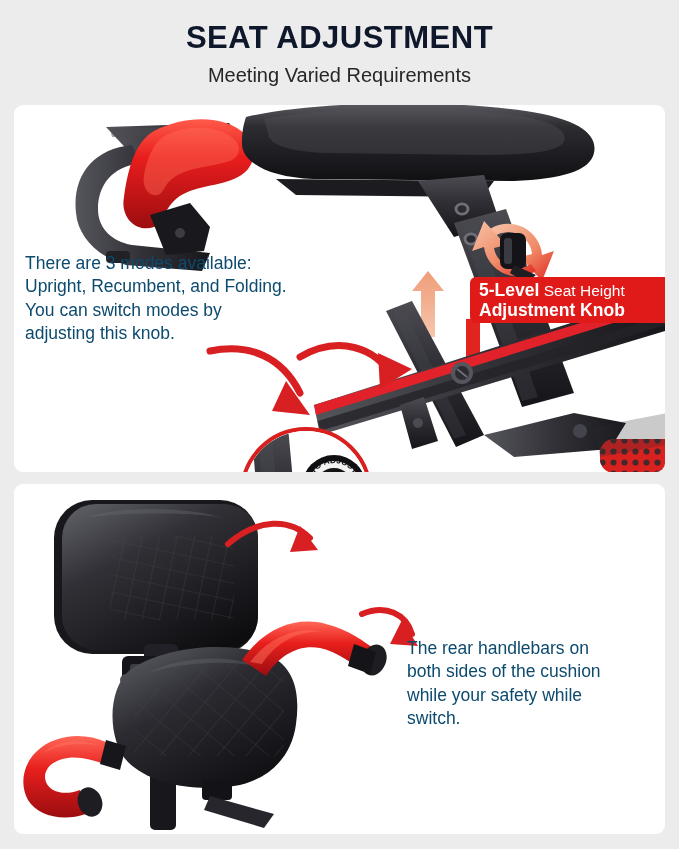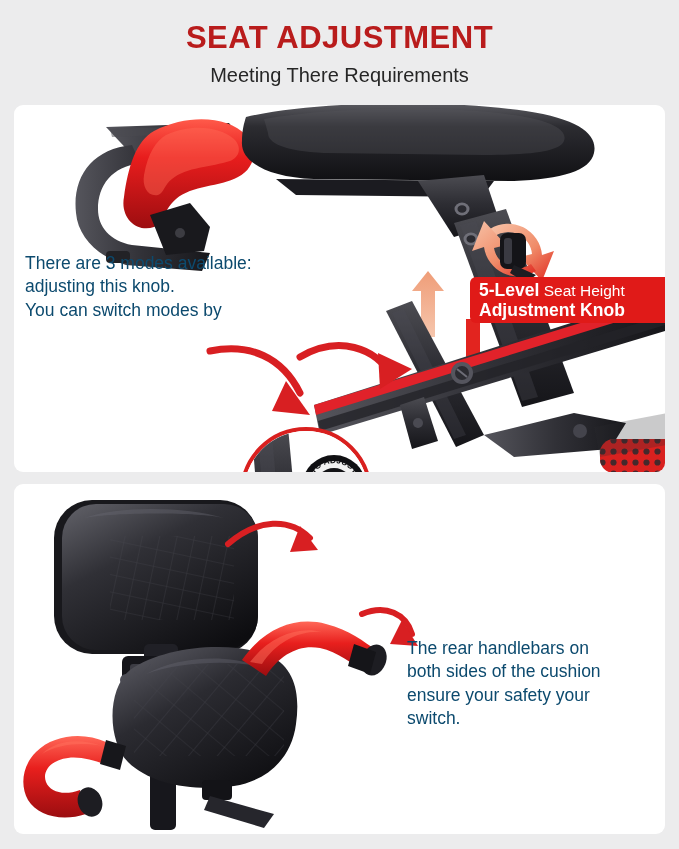--- a/index.html
+++ b/index.html
@@ -9,21 +9,21 @@
     font-family:"Liberation Sans", sans-serif;
     overflow:hidden;
     position:relative;
   }
   .page{position:relative;width:679px;height:849px;}
 
   
   .header{position:absolute;left:0;top:0;width:679px;height:100px;text-align:center;}
   .title{
     position:absolute;left:0;top:20px;width:679px;
-    font-size:31px;font-weight:bold;color:#b91c1c;
+    font-size:31px;font-weight:bold;color:#0f172a;
     letter-spacing:.5px;
   }
   .subtitle{
     position:absolute;left:0;top:64px;width:679px;
     font-size:20px;color:#262626;font-weight:400;
   }
 
   
   .card{
     position:absolute;background:#fff;border-radius:9px;overflow:hidden;
@@ -53,21 +53,21 @@
   
   svg.art{position:absolute;left:0;top:0;width:651px;height:100%;display:block;}
 </style>
 </head>
 <body>
 
 <div class="page">
 
   <div class="header">
     <div class="title">SEAT ADJUSTMENT</div>
-    <div class="subtitle">Meeting There Requirements</div>
+    <div class="subtitle">Meeting Varied Requirements</div>
   </div>
 
   <div class="card" id="card-top">
     <svg class="art" viewBox="0 0 651 367">
       <defs>
         <linearGradient id="blkBar" x1="0" y1="0" x2="0" y2="1">
           <stop offset="0" stop-color="#4c4c52"></stop>
           <stop offset="0.45" stop-color="#2e2e34"></stop>
           <stop offset="1" stop-color="#151519"></stop>
         </linearGradient>
@@ -237,22 +237,23 @@
       <span>
         <span class="b-strong">5-Level</span>
         <span class="b-normal">Seat Height</span><br>
         <span class="b-strong">Adjustment Knob</span>
       </span>
     </div>
   </div>
 
   <div class="body-text" id="text-modes">
     <div>There are 3 modes available:</div>
+    <div>Upright, Recumbent, and Folding.</div>
+    <div>You can switch modes by</div>
     <div>adjusting this knob.</div>
-    <div>You can switch modes by</div>
   </div>
 
   <div class="card" id="card-bottom">
     <svg class="art" viewBox="0 0 651 350">
       <defs>
         <linearGradient id="padGrad" x1="0.1" y1="0" x2="0.8" y2="1">
           <stop offset="0" stop-color="#5d5d64"></stop>
           <stop offset="0.35" stop-color="#303036"></stop>
           <stop offset="1" stop-color="#0d0d10"></stop>
         </linearGradient>
@@ -341,17 +342,17 @@
         <path d="M348 130 C372 120 392 130 398 150" stroke="#d81f22" stroke-width="6" fill="none" stroke-linecap="round"></path>
         <path d="M388 136 L404 162 L376 160 Z" fill="#d81f22"></path>
       </g>
     </svg>
 
   </div>
 
   <div class="body-text" id="text-handlebars">
     <div>The rear handlebars on</div>
     <div>both sides of the cushion</div>
-    <div>ensure your safety your</div>
+    <div>while your safety while</div>
     <div>switch.</div>
   </div>
 
 </div>
 
 </body></html>

